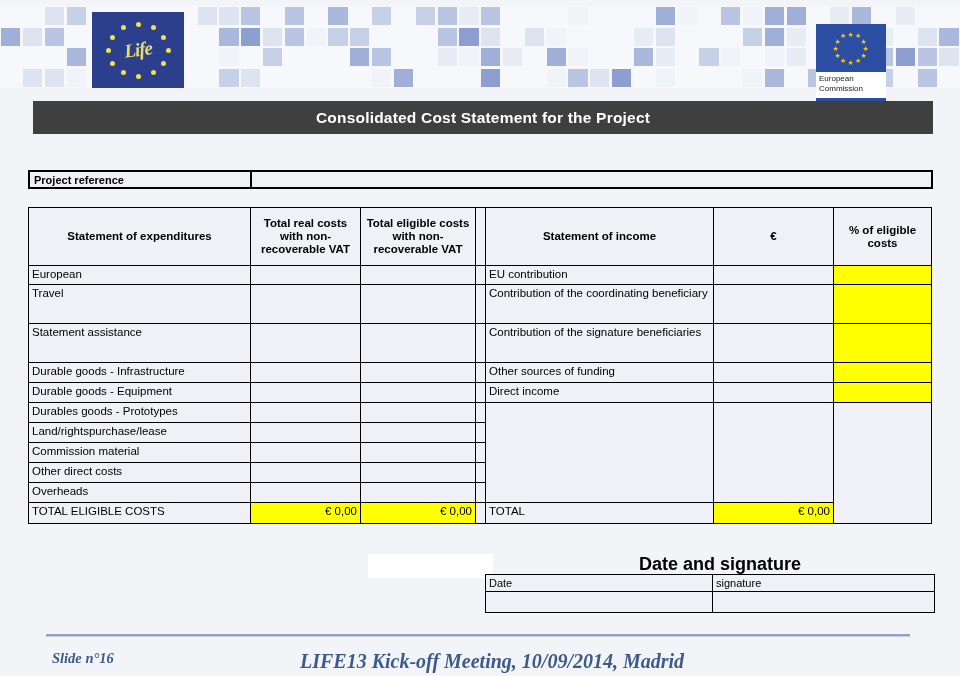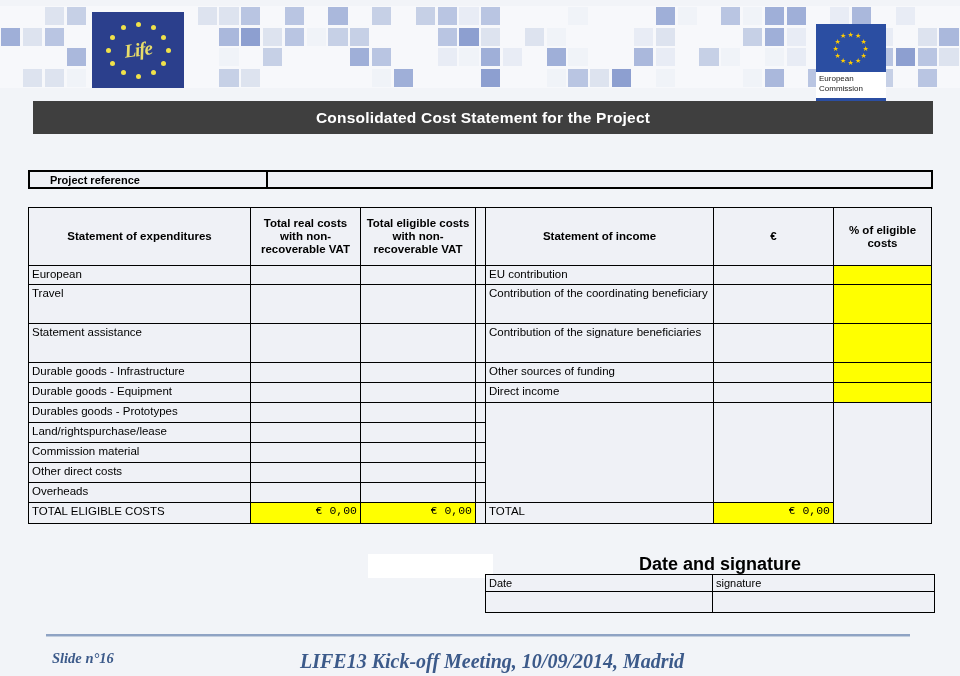--- a/index.html
+++ b/index.html
@@ -79,21 +79,20 @@
     border:2px solid #000;
     box-sizing:border-box;
     background:#eff1f6;
   }
   .projref .lbl{
     width:222px;box-sizing:border-box;
     border-right:2px solid #000;
     font-size:11px;font-weight:bold;color:#000;
     padding:1px 4px;line-height:15px;
     font-family:"Liberation Sans", sans-serif;
-    margin-left:16px;
   }
   .projref .val{flex:1;}
 
   
   .grid{
     position:absolute;left:28px;top:207px;
     font-size:11.5px;color:#000;
   }
   table.main{
     border-collapse:collapse;
@@ -110,21 +109,21 @@
     color:#000;
     line-height:14px;
     box-sizing:border-box;
   }
   table.main th{
     text-align:center;vertical-align:middle;
     font-weight:bold;font-size:11.5px;line-height:13px;
   }
   td.nb{border:none;background:#f2f4f8;}
   td.spacer{border:none;background:#f2f4f8;width:10px;}
-  .yellow{background:#ffff00 !important;font-family:Liberation Mono, monospace;}
+  .yellow{background:#ffff00 !important;}
   .num{text-align:right;font-weight:bold;}
   .bold{font-weight:bold;}
   .indent{padding-left:6px;}
   .hdr-big{font-size:12.5px;}
   .euro-hdr{font-size:13px;font-weight:bold;}
 
   
   .white-patch{
     position:absolute;left:368px;top:554px;width:125px;height:24px;
     background:#ffffff;

